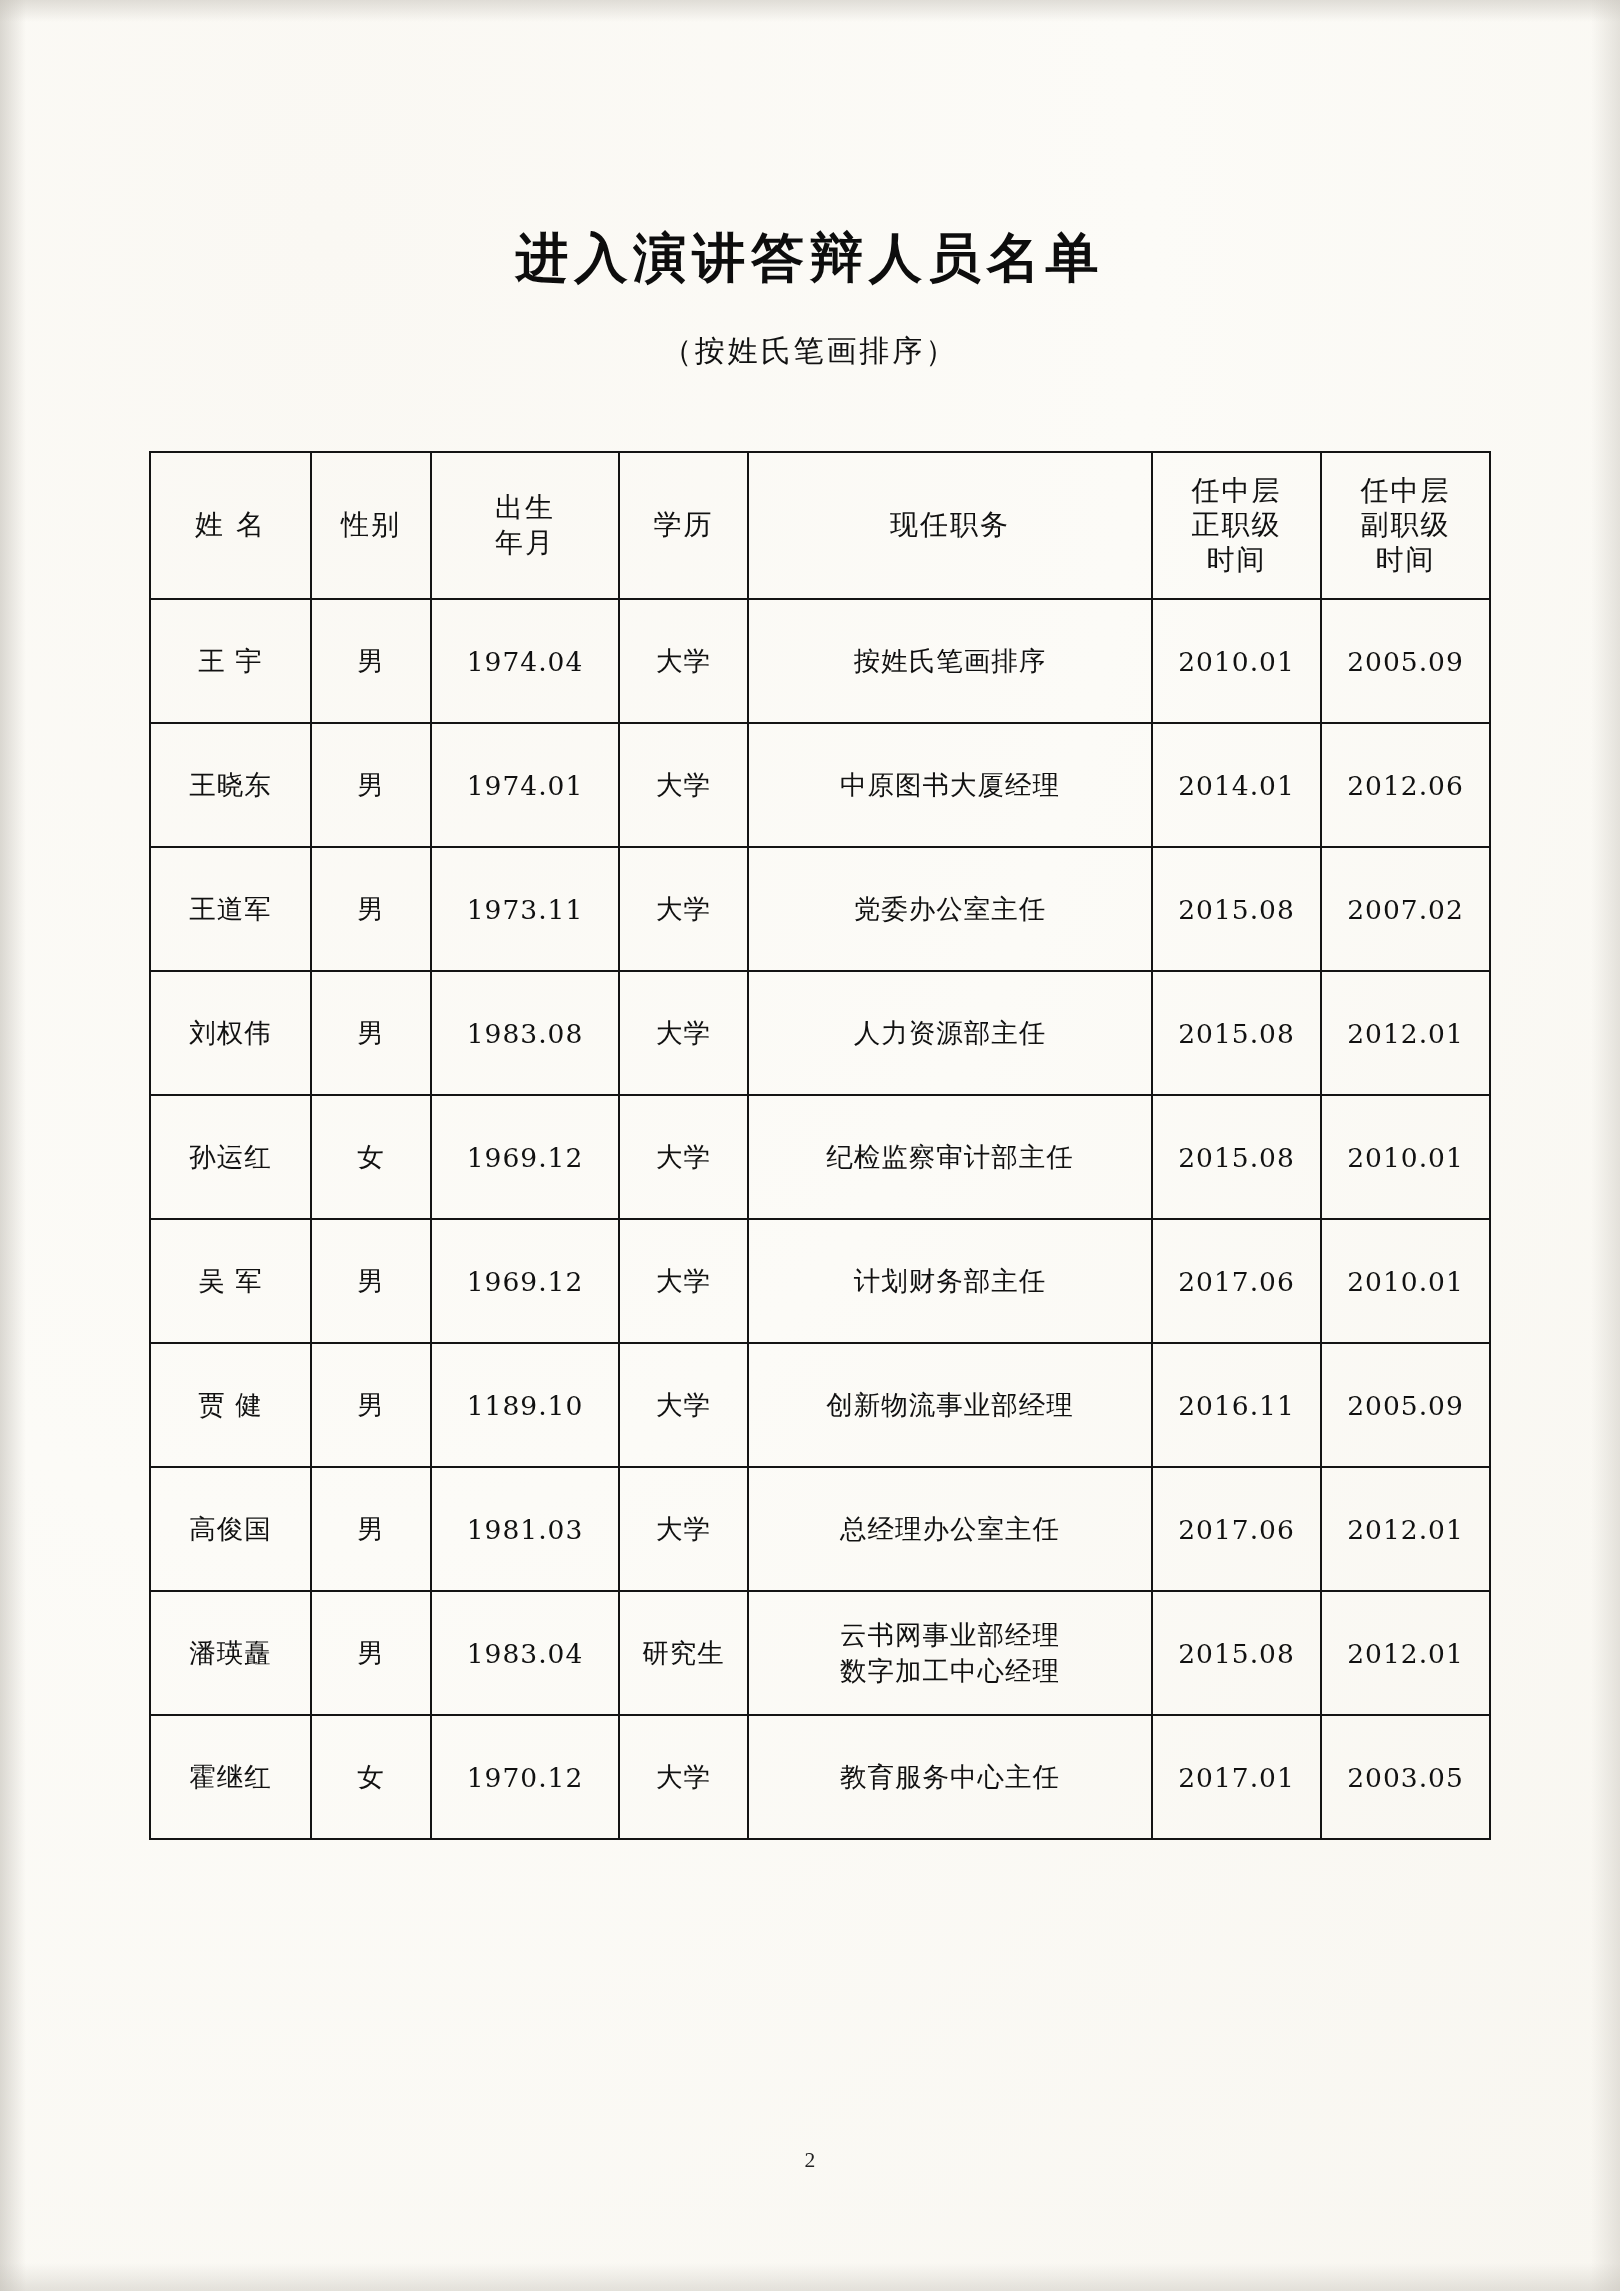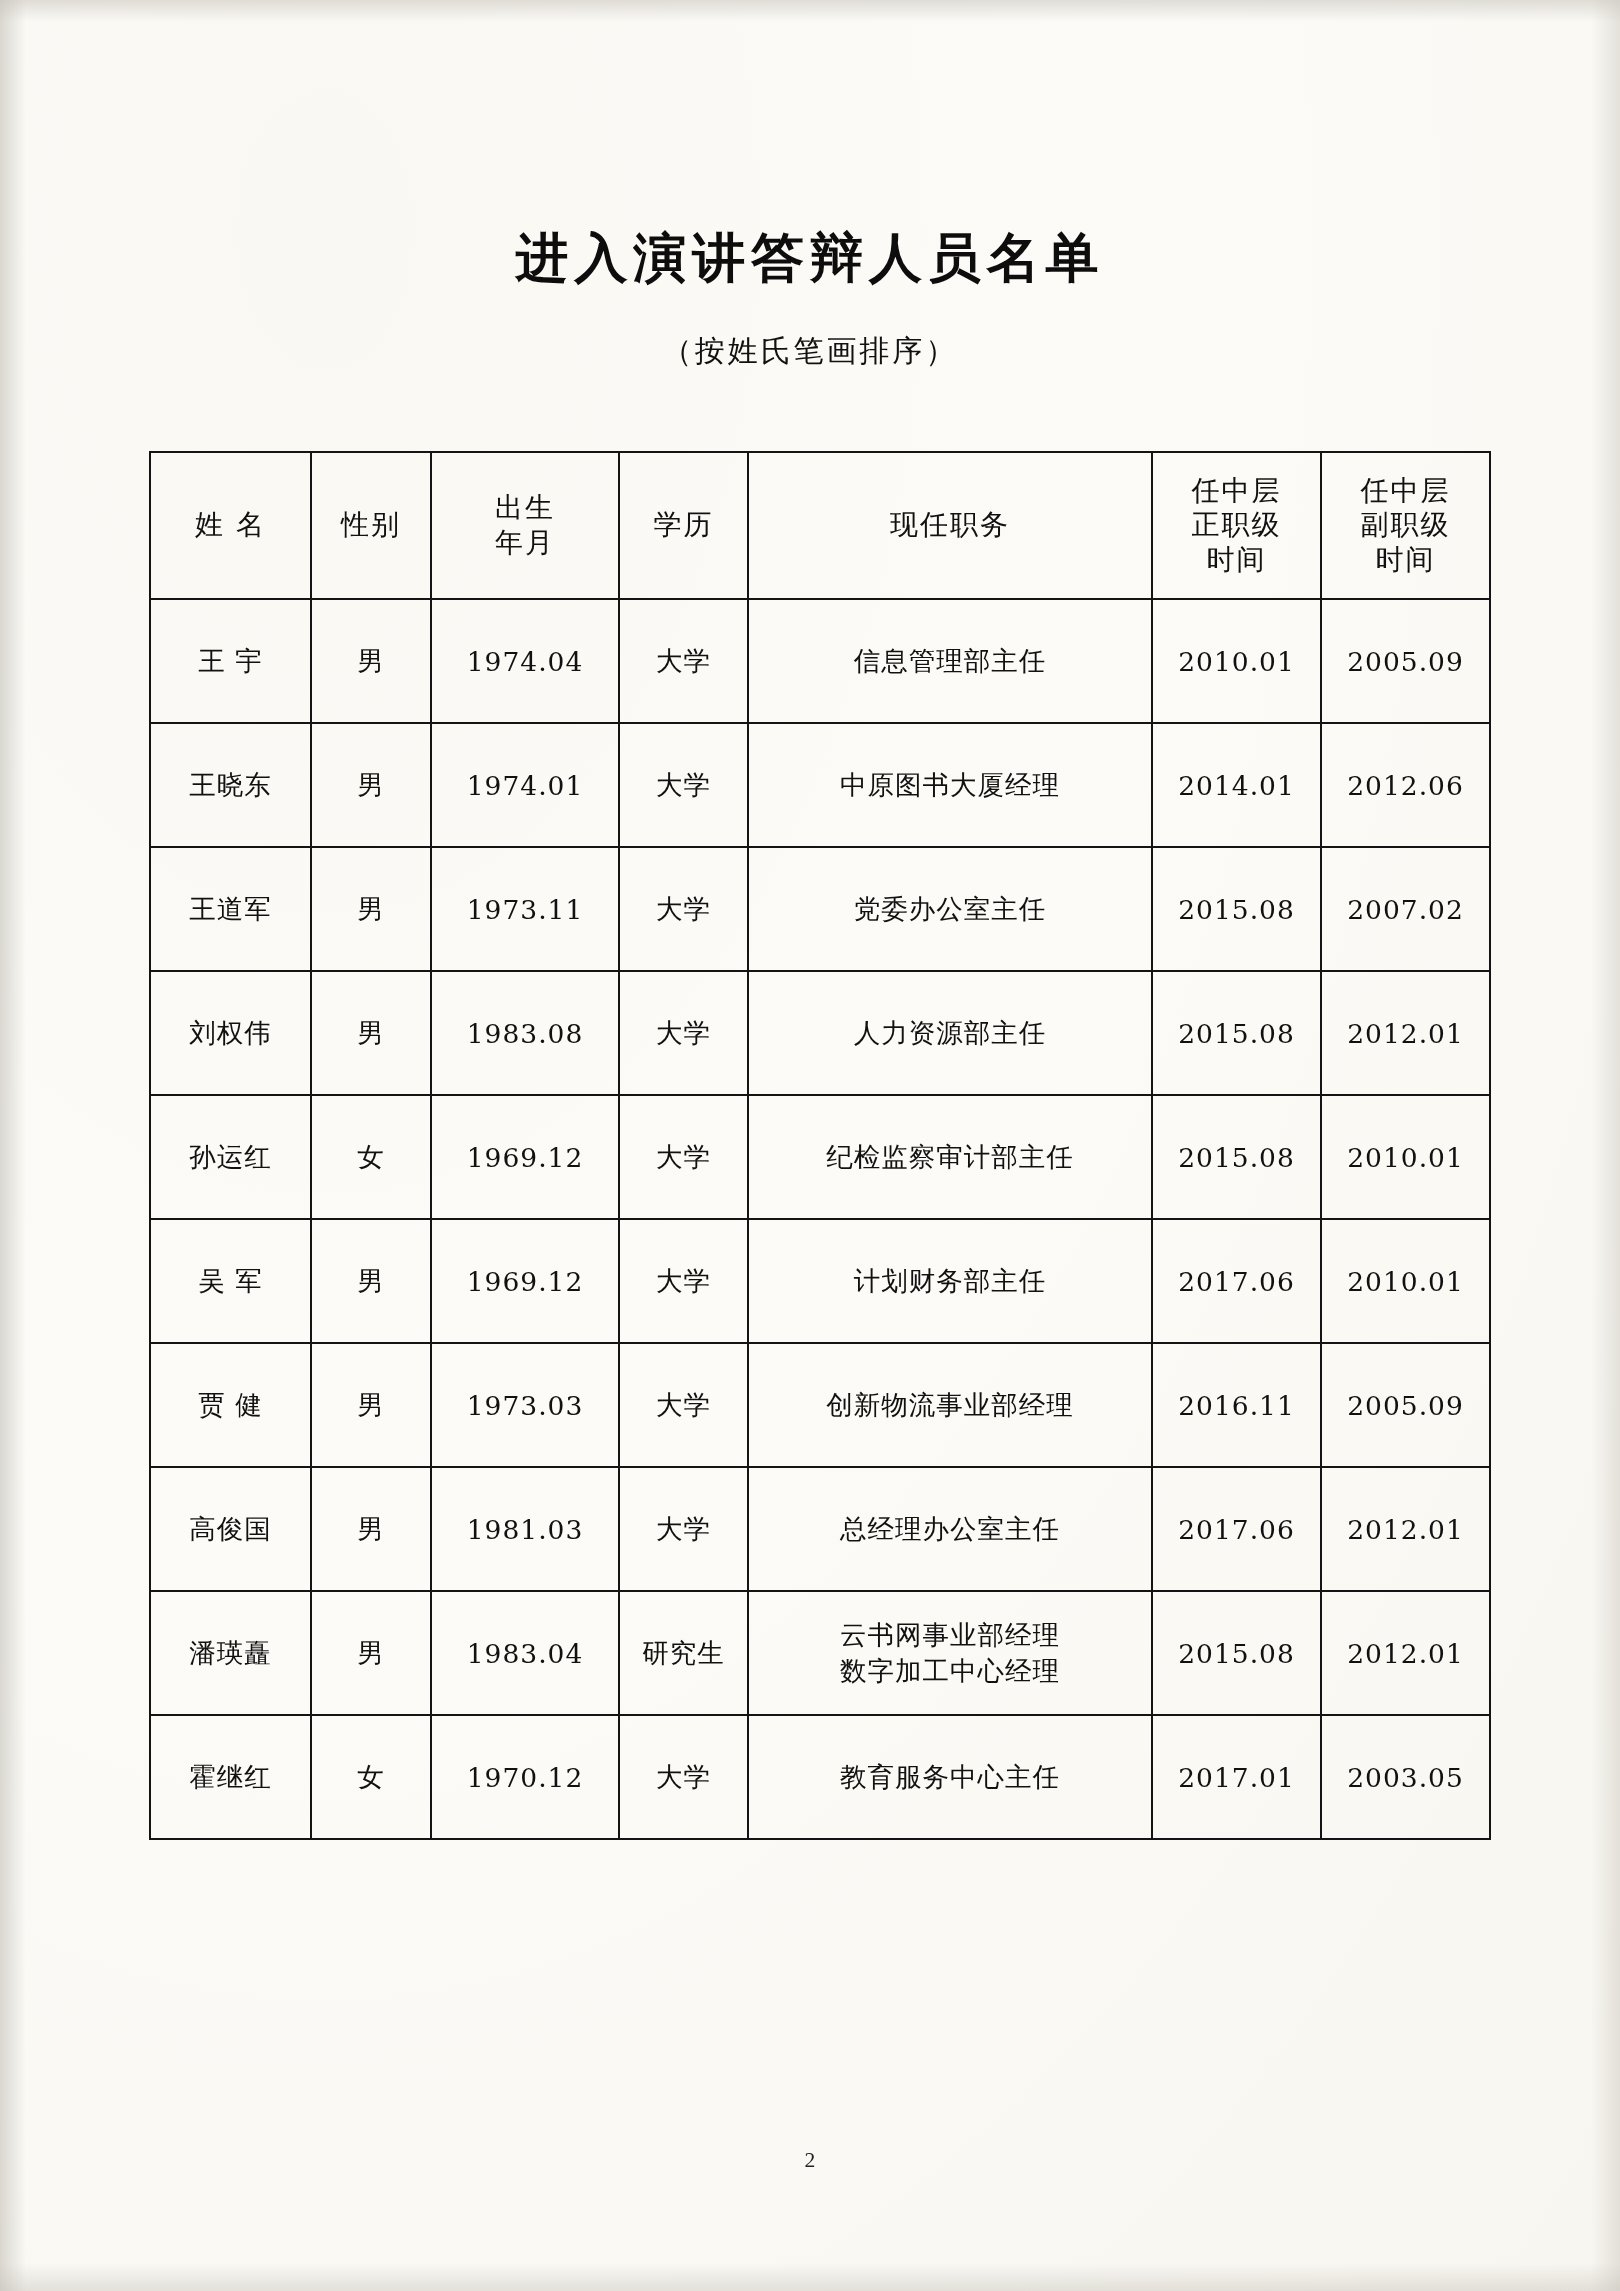--- a/index.html
+++ b/index.html
@@ -170,21 +170,21 @@
 副职级
 时间</th>
         </tr>
       </thead>
       <tbody>
         <tr>
           <td class="name-cell">王  宇</td>
           <td>男</td>
           <td class="num-cell">1974.04</td>
           <td>大学</td>
-          <td class="post-multiline">信息管理部主任</td>
+          <td class="post-multiline">按姓氏笔画排序</td>
           <td class="num-cell">2010.01</td>
           <td class="num-cell">2005.09</td>
         </tr>
         <tr>
           <td class="name-cell">王晓东</td>
           <td>男</td>
           <td class="num-cell">1974.01</td>
           <td>大学</td>
           <td class="post-multiline">中原图书大厦经理</td>
           <td class="num-cell">2014.01</td>
@@ -222,21 +222,21 @@
           <td>男</td>
           <td class="num-cell">1969.12</td>
           <td>大学</td>
           <td class="post-multiline">计划财务部主任</td>
           <td class="num-cell">2017.06</td>
           <td class="num-cell">2010.01</td>
         </tr>
         <tr>
           <td class="name-cell">贾  健</td>
           <td>男</td>
-          <td class="num-cell">1973.03</td>
+          <td class="num-cell">1189.10</td>
           <td>大学</td>
           <td class="post-multiline">创新物流事业部经理</td>
           <td class="num-cell">2016.11</td>
           <td class="num-cell">2005.09</td>
         </tr>
         <tr>
           <td class="name-cell">高俊国</td>
           <td>男</td>
           <td class="num-cell">1981.03</td>
           <td>大学</td>

